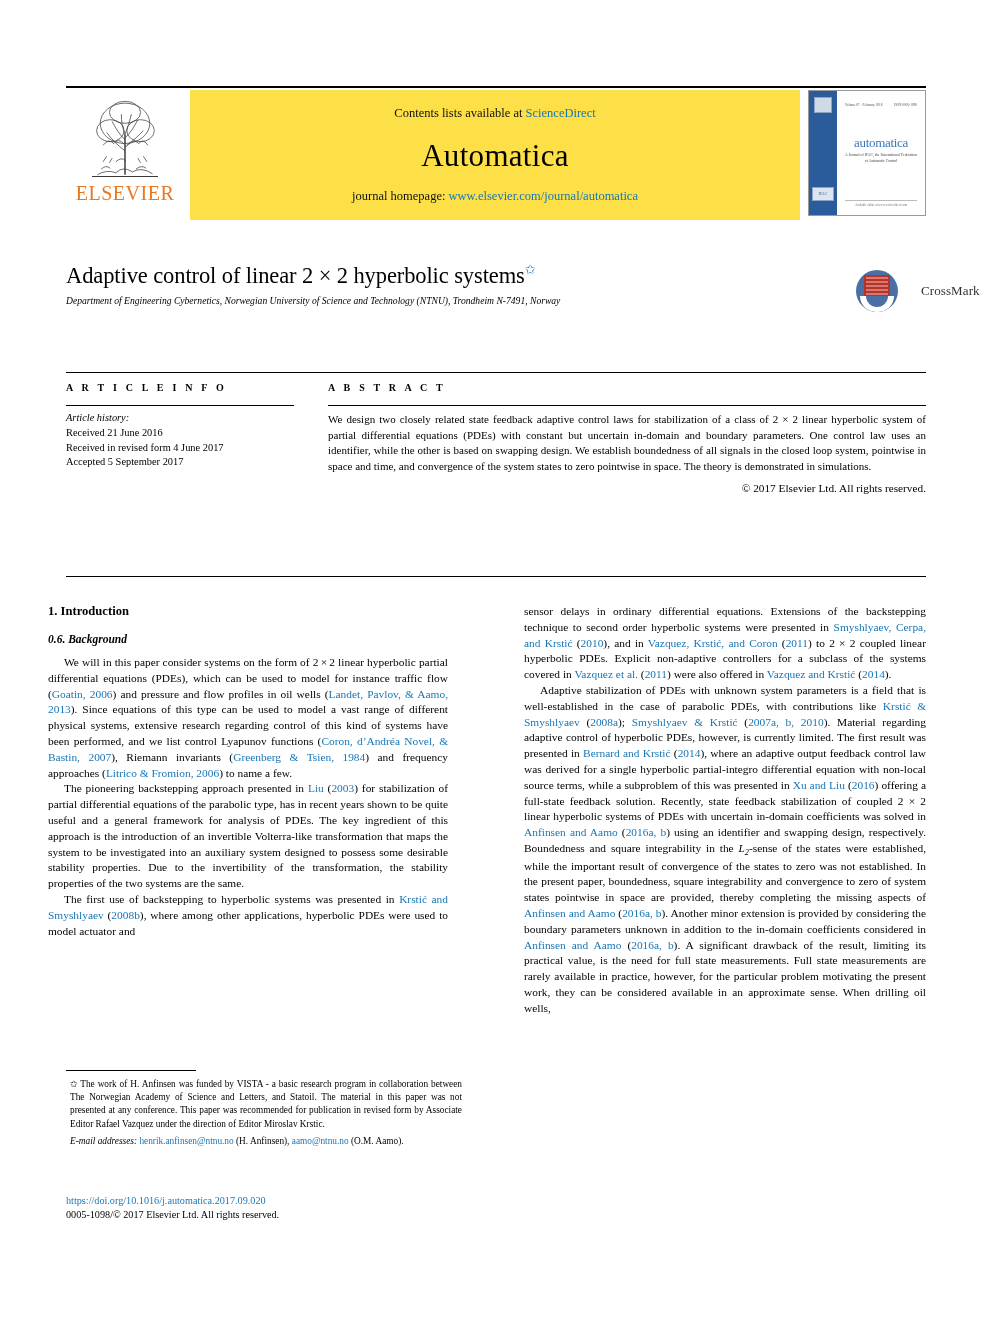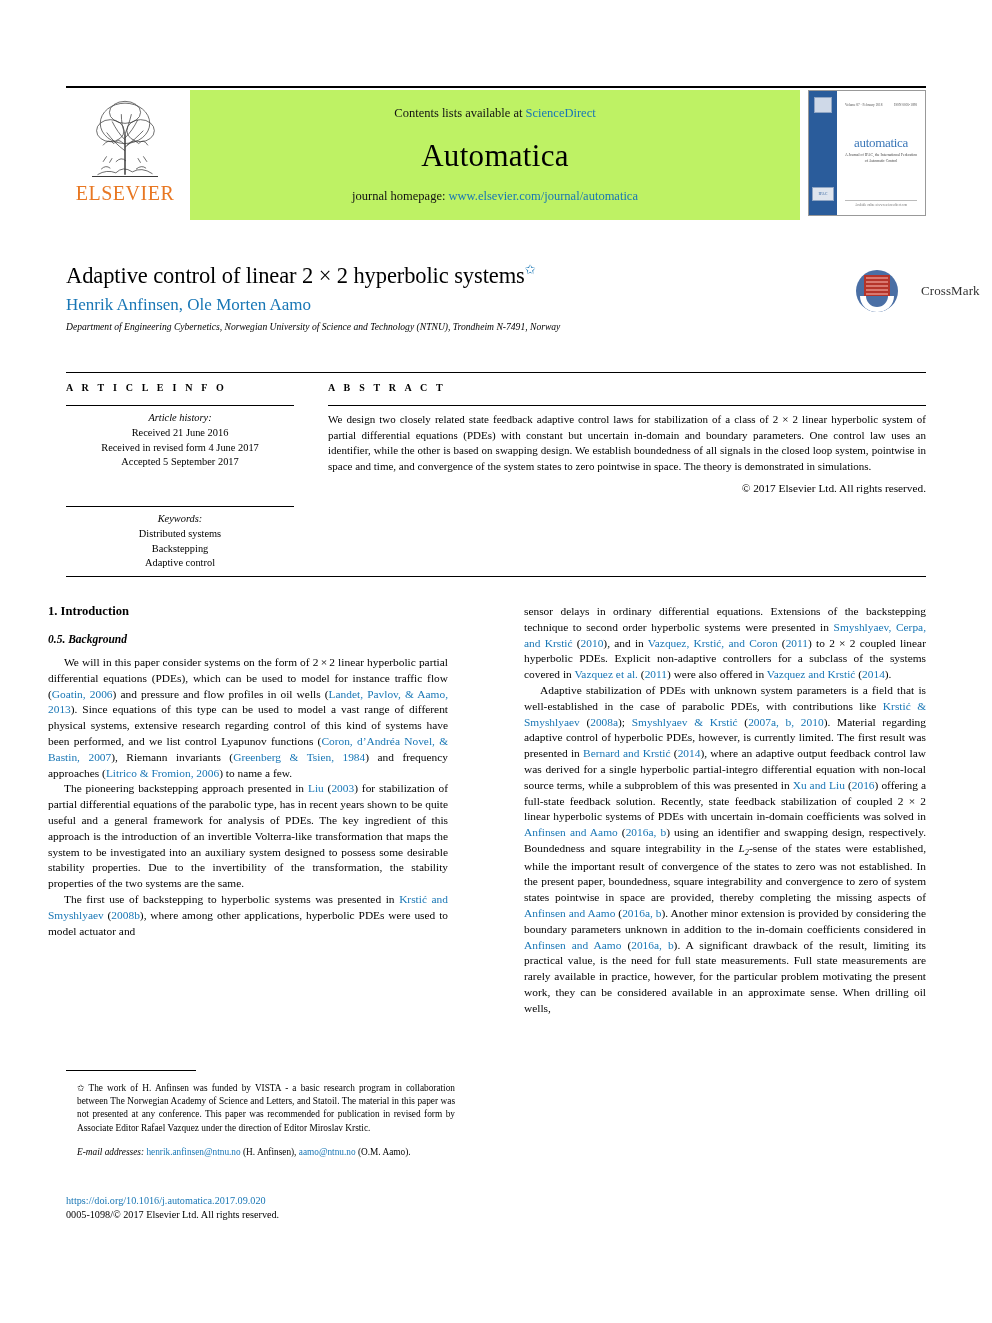--- a/index.html
+++ b/index.html
@@ -66,21 +66,21 @@
     font-family: "Liberation Serif", serif;
     font-size: 20px;
     letter-spacing: 0.5px;
     color: #e87722;
     line-height: 1;
     margin-top: 1px;
     font-weight: 400;
   }
   .masthead-center {
     flex: 1 1 auto;
-    background: #bef264;
+    background: #fde047;
     margin-left: 6px;
     margin-right: 8px;
     display: flex;
     flex-direction: column;
     align-items: center;
     justify-content: space-between;
     padding: 16px 8px 16px 8px;
     box-sizing: border-box;
   }
   .contents-line {
@@ -277,21 +277,20 @@
   }
   .ai-rule {
     border-top: 1.4px solid #000;
     margin-top: 12px;
     margin-bottom: 5px;
   }
   .ai-text {
     font-size: 10.4px;
     line-height: 1.42;
     color: #000;
-    text-align: center;
   }
   .ai-text .it { font-style: italic; }
   .ai-block2 { margin-top: 36px; }
 
   .abstract {
     position: absolute;
     top: 382px;
     left: 328px;
     width: 598px;
   }
@@ -364,21 +363,21 @@
   }
   .fn-rule {
     border-top: 1px solid #000;
     width: 130px;
     margin-bottom: 7px;
   }
   .fn-text {
     font-size: 9.3px;
     line-height: 1.42;
     text-align: justify;
-    margin: 11px;
+    margin: 4px;
   }
   .fn-star { font-size: 9px; }
   .fn-email { margin-top: 3px; }
   .fn-email .it { font-style: italic; }
   .doi-block {
     position: absolute;
     left: 66px;
     top: 1194px;
     width: 400px;
   }
@@ -452,21 +451,20 @@
         <div class="cover-title">automatica</div>
         <div class="cover-sub">A Journal of IFAC, the International Federation of Automatic Control</div>
         <div class="cover-botline">Available online at www.sciencedirect.com</div>
       </div>
 
     </div>
   </div>
 
   <div class="title-block">
     <h1 class="article-title"><span>Adaptive control of linear 2 × 2 hyperbolic systems</span><span class="title-star">✩</span></h1>
-    <div class="authors">Henrik Anfinsen, Ole Morten Aamo</div>
     <div class="affiliation">Department of Engineering Cybernetics, Norwegian University of Science and Technology (NTNU), Trondheim N-7491, Norway</div>
   </div>
 
   <div class="crossmark">
     <div class="crossmark-badge">
       <div class="cm-book"></div>
       <div class="cm-book-lines">
         <div></div>
           <div></div>
           <div></div>
@@ -484,43 +482,34 @@
 
   <div class="article-info">
     <div class="section-head">A R T I C L E   I N F O</div>
     <div class="ai-rule"></div>
     <div class="ai-text">
       <div class="it">Article history:</div>
       <div>Received 21 June 2016</div>
       <div>Received in revised form 4 June 2017</div>
       <div>Accepted 5 September 2017</div>
     </div>
-    <div class="ai-block2">
-      <div class="ai-rule"></div>
-      <div class="ai-text">
-        <div class="it">Keywords:</div>
-        <div>Distributed systems</div>
-        <div>Backstepping</div>
-        <div>Adaptive control</div>
-      </div>
-    </div>
   </div>
 
   <div class="abstract">
     <div class="section-head">A B S T R A C T</div>
     <div class="ab-rule"></div>
     <div class="ab-text">We design two closely related state feedback adaptive control laws for stabilization of a class of 2 × 2 linear hyperbolic system of partial differential equations (PDEs) with constant but uncertain in-domain and boundary parameters. One control law uses an identifier, while the other is based on swapping design. We establish boundedness of all signals in the closed loop system, pointwise in space and time, and convergence of the system states to zero pointwise in space. The theory is demonstrated in simulations.</div>
     <div class="ab-copy">© 2017 Elsevier Ltd. All rights reserved.</div>
   </div>
 
   <div class="info-rule-bottom"></div>
 
   <div class="col-left">
     <h2 class="sec">1. Introduction</h2>
-    <h3 class="subsec">0.5. Background</h3>
+    <h3 class="subsec">0.6. Background</h3>
 
     <p class="body">We will in this paper consider systems on the form of 2 × 2 linear hyperbolic partial differential equations (PDEs), which can be used to model for instance traffic flow (<span class="ref">Goatin, 2006</span>) and pressure and flow profiles in oil wells (<span class="ref">Landet, Pavlov, &amp; Aamo, 2013</span>). Since equations of this type can be used to model a vast range of different physical systems, extensive research regarding control of this kind of systems have been performed, and we list control Lyapunov functions (<span class="ref">Coron, d’Andréa Novel, &amp; Bastin, 2007</span>), Riemann invariants (<span class="ref">Greenberg &amp; Tsien, 1984</span>) and frequency approaches (<span class="ref">Litrico &amp; Fromion, 2006</span>) to name a few.</p>
 
     <p class="body">The pioneering backstepping approach presented in <span class="ref">Liu</span> (<span class="ref">2003</span>) for stabilization of partial differential equations of the parabolic type, has in recent years shown to be quite useful and a general framework for analysis of PDEs. The key ingredient of this approach is the introduction of an invertible Volterra-like transformation that maps the system to be investigated into an auxiliary system designed to possess some desirable stability properties. Due to the invertibility of the transformation, the stability properties of the two systems are the same.</p>
 
     <p class="body">The first use of backstepping to hyperbolic systems was presented in <span class="ref">Krstić and Smyshlyaev</span> (<span class="ref">2008b</span>), where among other applications, hyperbolic PDEs were used to model actuator and</p>
   </div>
 
   <div class="col-right">
     <p class="body" style="text-indent:0">sensor delays in ordinary differential equations. Extensions of the backstepping technique to second order hyperbolic systems were presented in <span class="ref">Smyshlyaev, Cerpa, and Krstić</span> (<span class="ref">2010</span>), and in <span class="ref">Vazquez, Krstić, and Coron</span> (<span class="ref">2011</span>) to 2&nbsp;×&nbsp;2 coupled linear hyperbolic PDEs. Explicit non-adaptive controllers for a subclass of the systems covered in <span class="ref">Vazquez et al.</span> (<span class="ref">2011</span>) were also offered in <span class="ref">Vazquez and Krstić</span> (<span class="ref">2014</span>).</p>

